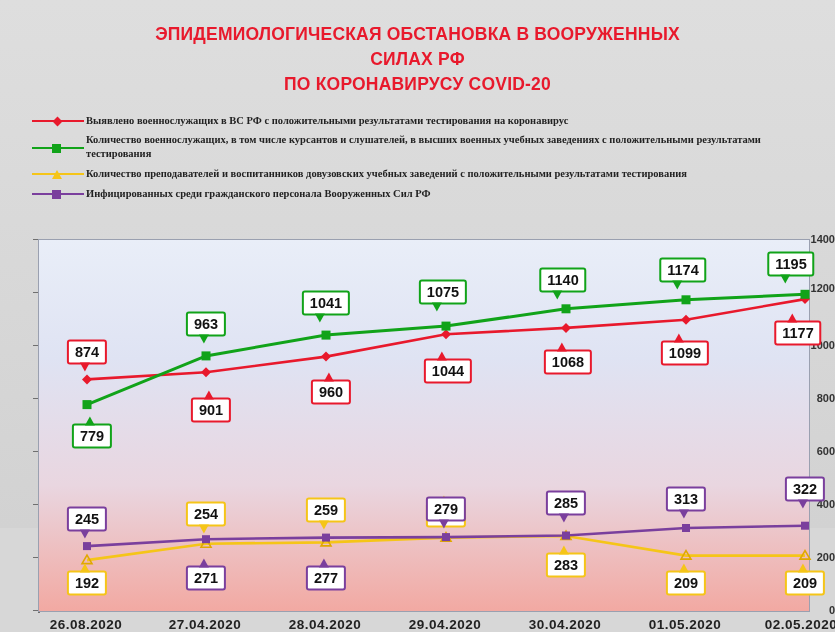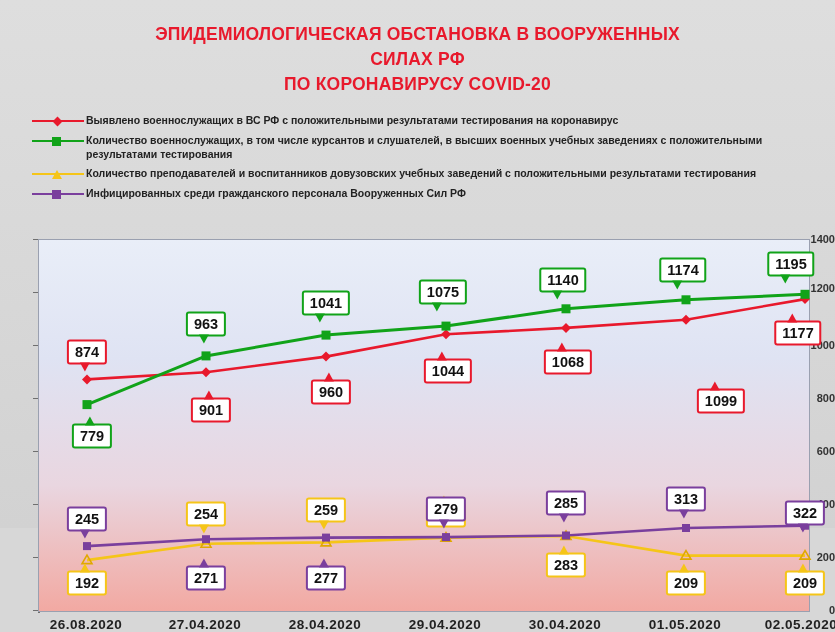--- a/index.html
+++ b/index.html
@@ -35,23 +35,24 @@
   }
   
   .legend {
     position: absolute;
     top: 113px;
     left: 30px;
     width: 790px;
   }
   .legend-row {
     display: flex;
-    align-items: flex-start;
+    align-items: center;
     margin-bottom: 5px;
     min-height: 14px;
+    font-family: Liberation Serif, serif;
   }
   .legend-marker {
     position: relative;
     width: 56px;
     height: 14px;
     flex: 0 0 56px;
     margin-top: 1px;
   }
   .legend-marker .lline {
     position: absolute;
@@ -366,21 +367,21 @@
       </div>
       <div class="callout c-red" style="left:292px; top:152px;">
         <span>960</span><span class="tail tail-up-red"></span>
       </div>
       <div class="callout c-red" style="left:409px; top:131px;">
         <span>1044</span><span class="tail tail-up-red"></span>
       </div>
       <div class="callout c-red" style="left:529px; top:122px;">
         <span>1068</span><span class="tail tail-up-red"></span>
       </div>
-      <div class="callout c-red" style="left:682px; top:113px;margin-top:48px;">
+      <div class="callout c-red" style="left:646px; top:113px;">
         <span>1099</span><span class="tail tail-up-red"></span>
       </div>
       <div class="callout c-red" style="left:759px; top:93px;">
         <span>1177</span><span class="tail tail-up-red"></span>
       </div>
 
       <div class="callout c-green" style="left:53px; top:196px;">
         <span>779</span><span class="tail tail-up-green"></span>
       </div>
       <div class="callout c-green" style="left:167px; top:84px;">
@@ -435,21 +436,21 @@
       </div>
       <div class="callout c-purple" style="left:407px; top:269px;">
         <span>279</span><span class="tail tail-down-purple"></span>
       </div>
       <div class="callout c-purple" style="left:527px; top:263px;">
         <span>285</span><span class="tail tail-down-purple"></span>
       </div>
       <div class="callout c-purple" style="left:647px; top:259px;">
         <span>313</span><span class="tail tail-down-purple"></span>
       </div>
-      <div class="callout c-purple" style="left:766px; top:249px;margin-top:24px;">
+      <div class="callout c-purple" style="left:766px; top:249px;">
         <span>322</span><span class="tail tail-down-purple"></span>
       </div>
     </div>
 
     <div class="xlabels">
       <div class="xlabel" style="left:48px">26.08.2020</div>
       <div class="xlabel" style="left:167px">27.04.2020</div>
       <div class="xlabel" style="left:287px">28.04.2020</div>
       <div class="xlabel" style="left:407px">29.04.2020</div>
       <div class="xlabel" style="left:527px">30.04.2020</div>

